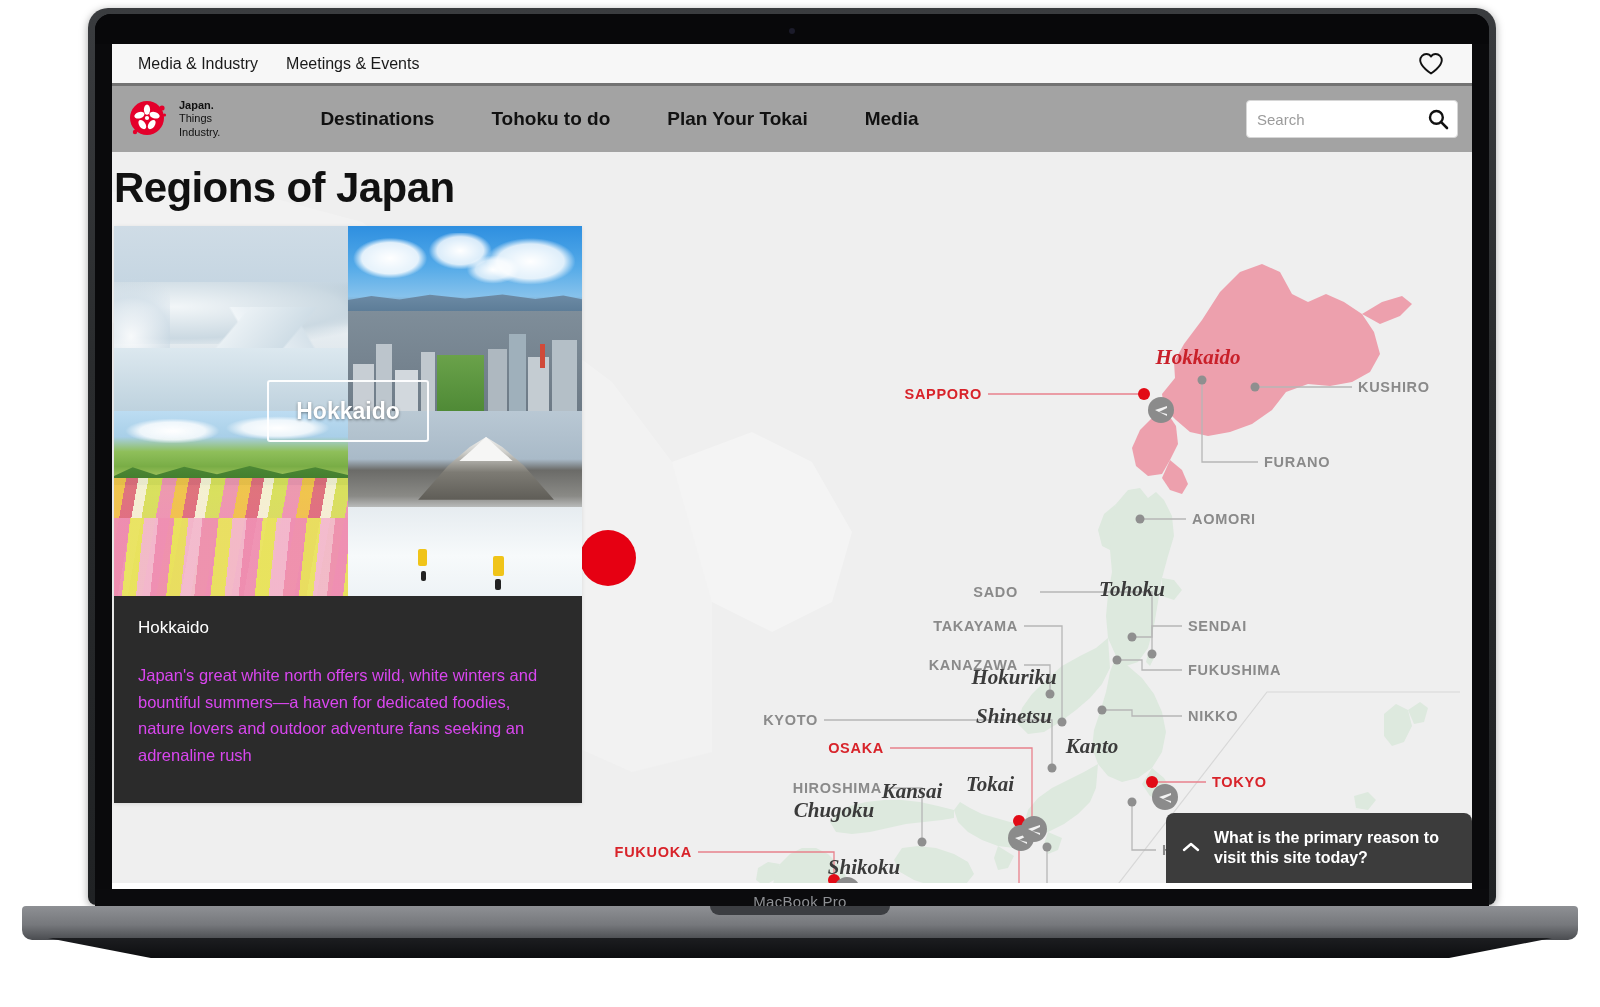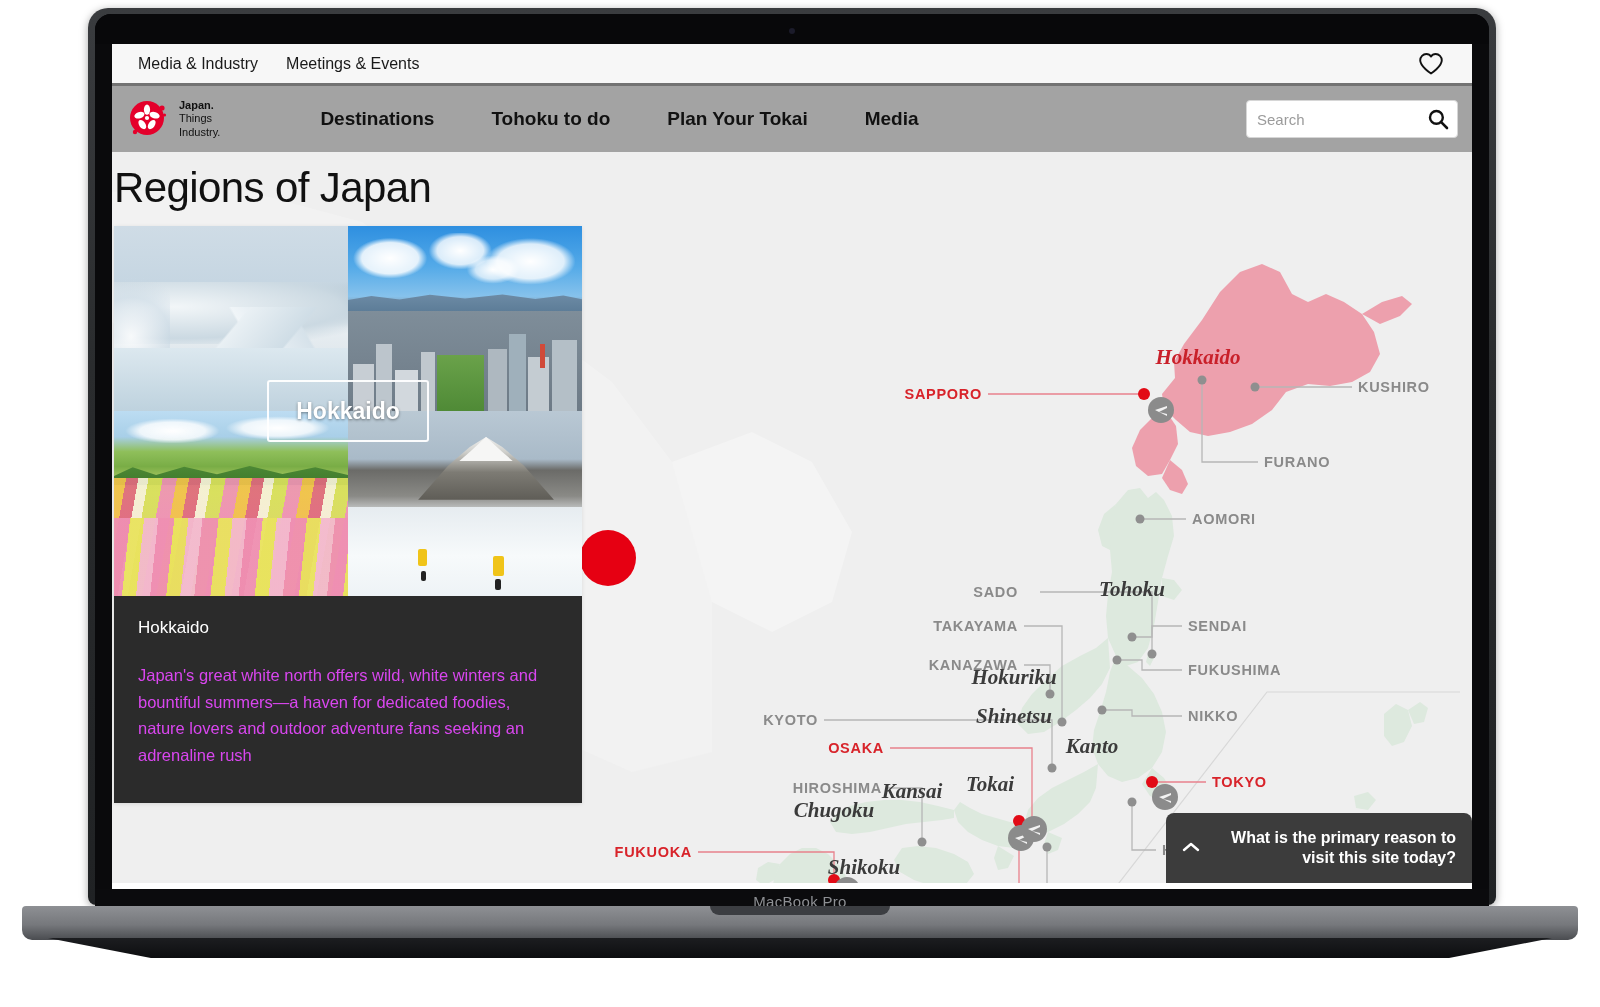--- a/index.html
+++ b/index.html
@@ -120,21 +120,21 @@
     cursor: pointer; width: 22px; height: 22px;
     display: flex; align-items: center; justify-content: center;
   }
 
   
   .content {
     position: relative; height: 731px; background: #efefef; overflow: hidden;
   }
   .page-title {
     position: absolute; left: 2px; top: 12px;
-    font-size: 42px; font-weight: normal; color: #111;
+    font-size: 42px; font-weight: bold; color: #111;
     letter-spacing: -.6px; z-index: 6;
   }
 
   
   .map-layer {
     position: absolute; left: 0; top: -20px; width: 1360px; height: 760px;
   }
   .map-svg { position: absolute; left: 0; top: 0; }
 
   
@@ -285,21 +285,21 @@
   
   .survey {
     position: absolute; right: 0px; bottom: 0px;
     width: 306px; height: 70px;
     background: #3c3c3c; color: #fff;
     border-radius: 8px 8px 0 0;
     display: flex; align-items: center; gap: 14px;
     padding: 0 16px; z-index: 8; cursor: pointer;
   }
   .survey-caret { font-size: 16px; color: #fff; line-height: 1; }
-  .survey-text { font-size: 16px; font-weight: bold; line-height: 1.25; text-align: right; }
+  .survey-text { font-size: 16px; font-weight: bold; line-height: 1.25; }
 
   
   .m-city { font-size: 14.5px; font-weight: bold; letter-spacing: .7px; fill: #8a8a8a; }
   .m-city-hl { font-size: 14.5px; font-weight: bold; letter-spacing: .7px; fill: #d8232a; }
   .m-region {
     font-family: "Liberation Serif", serif;
     font-size: 21px; font-style: italic; font-weight: bold;
     fill: #3b3b3b;
   }
   .m-region-hl {

